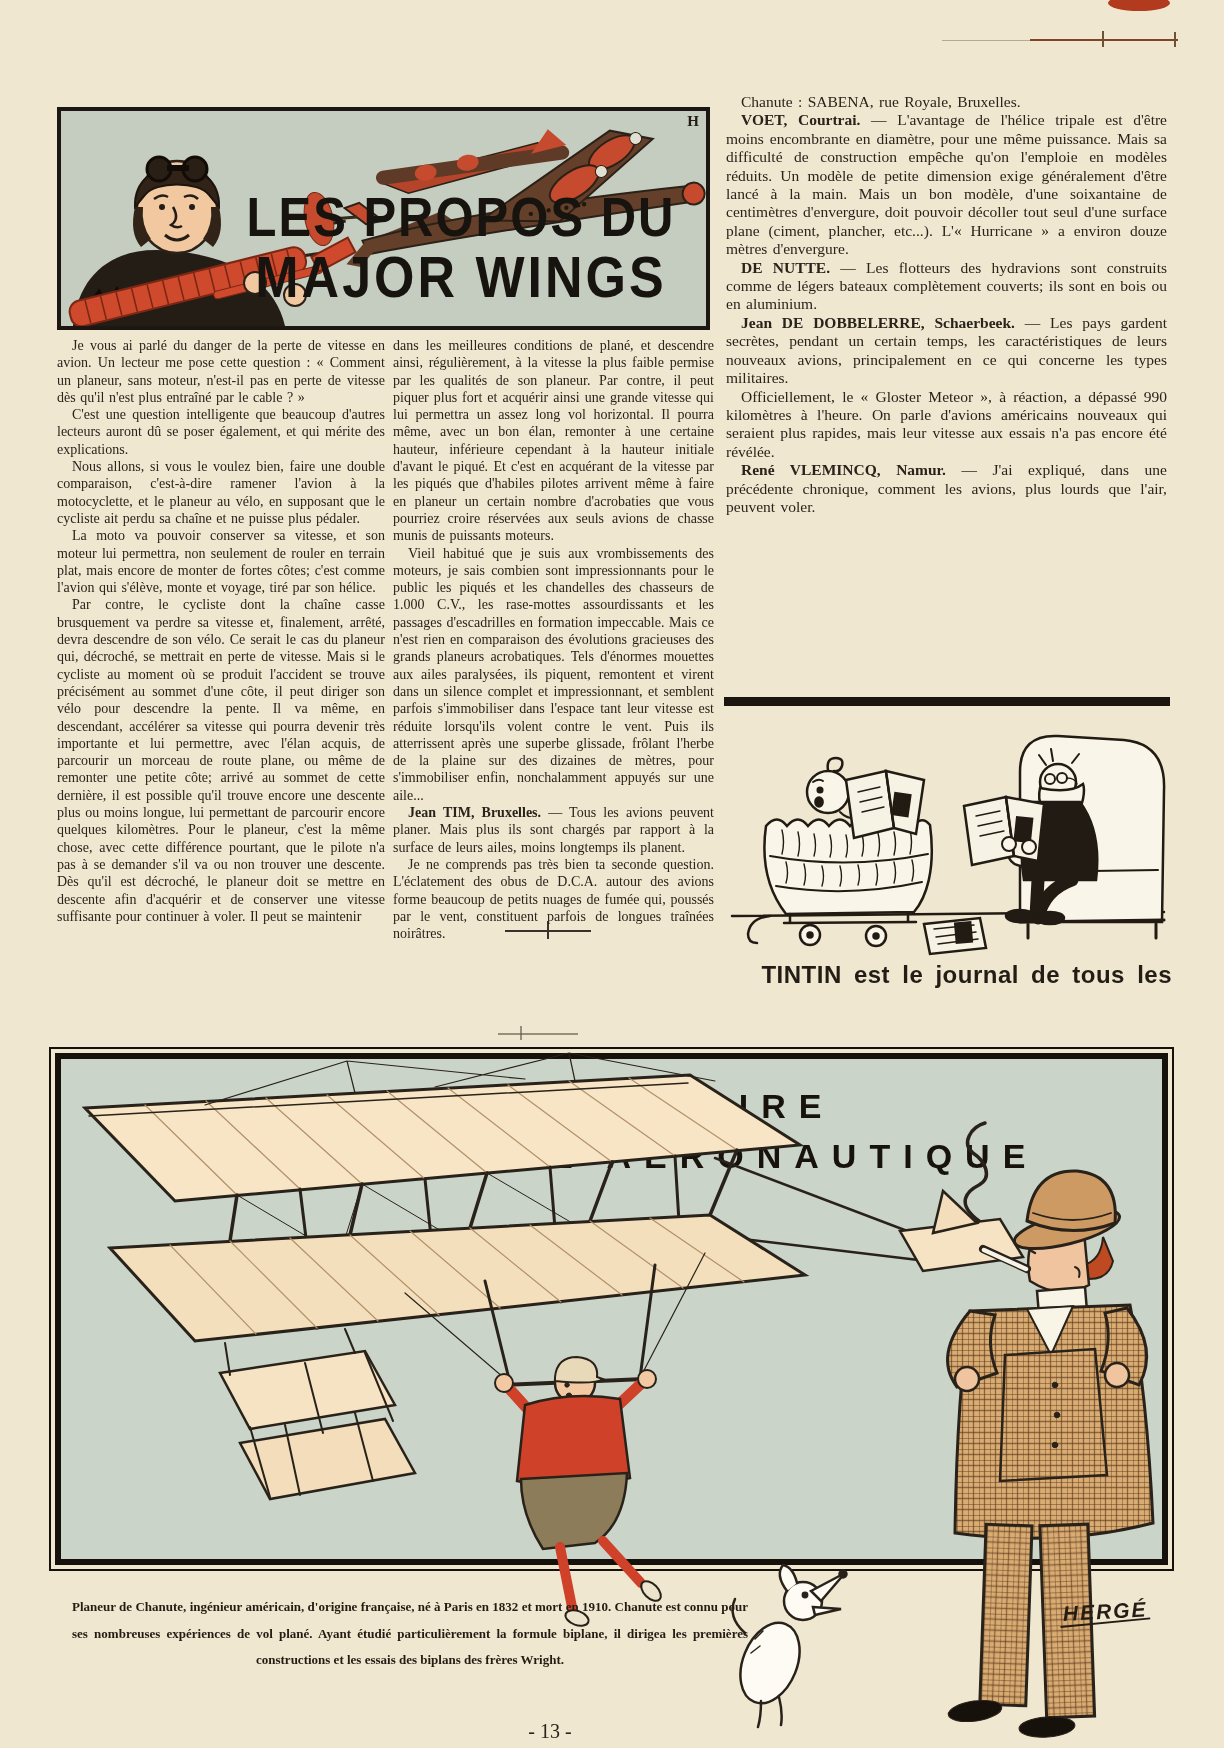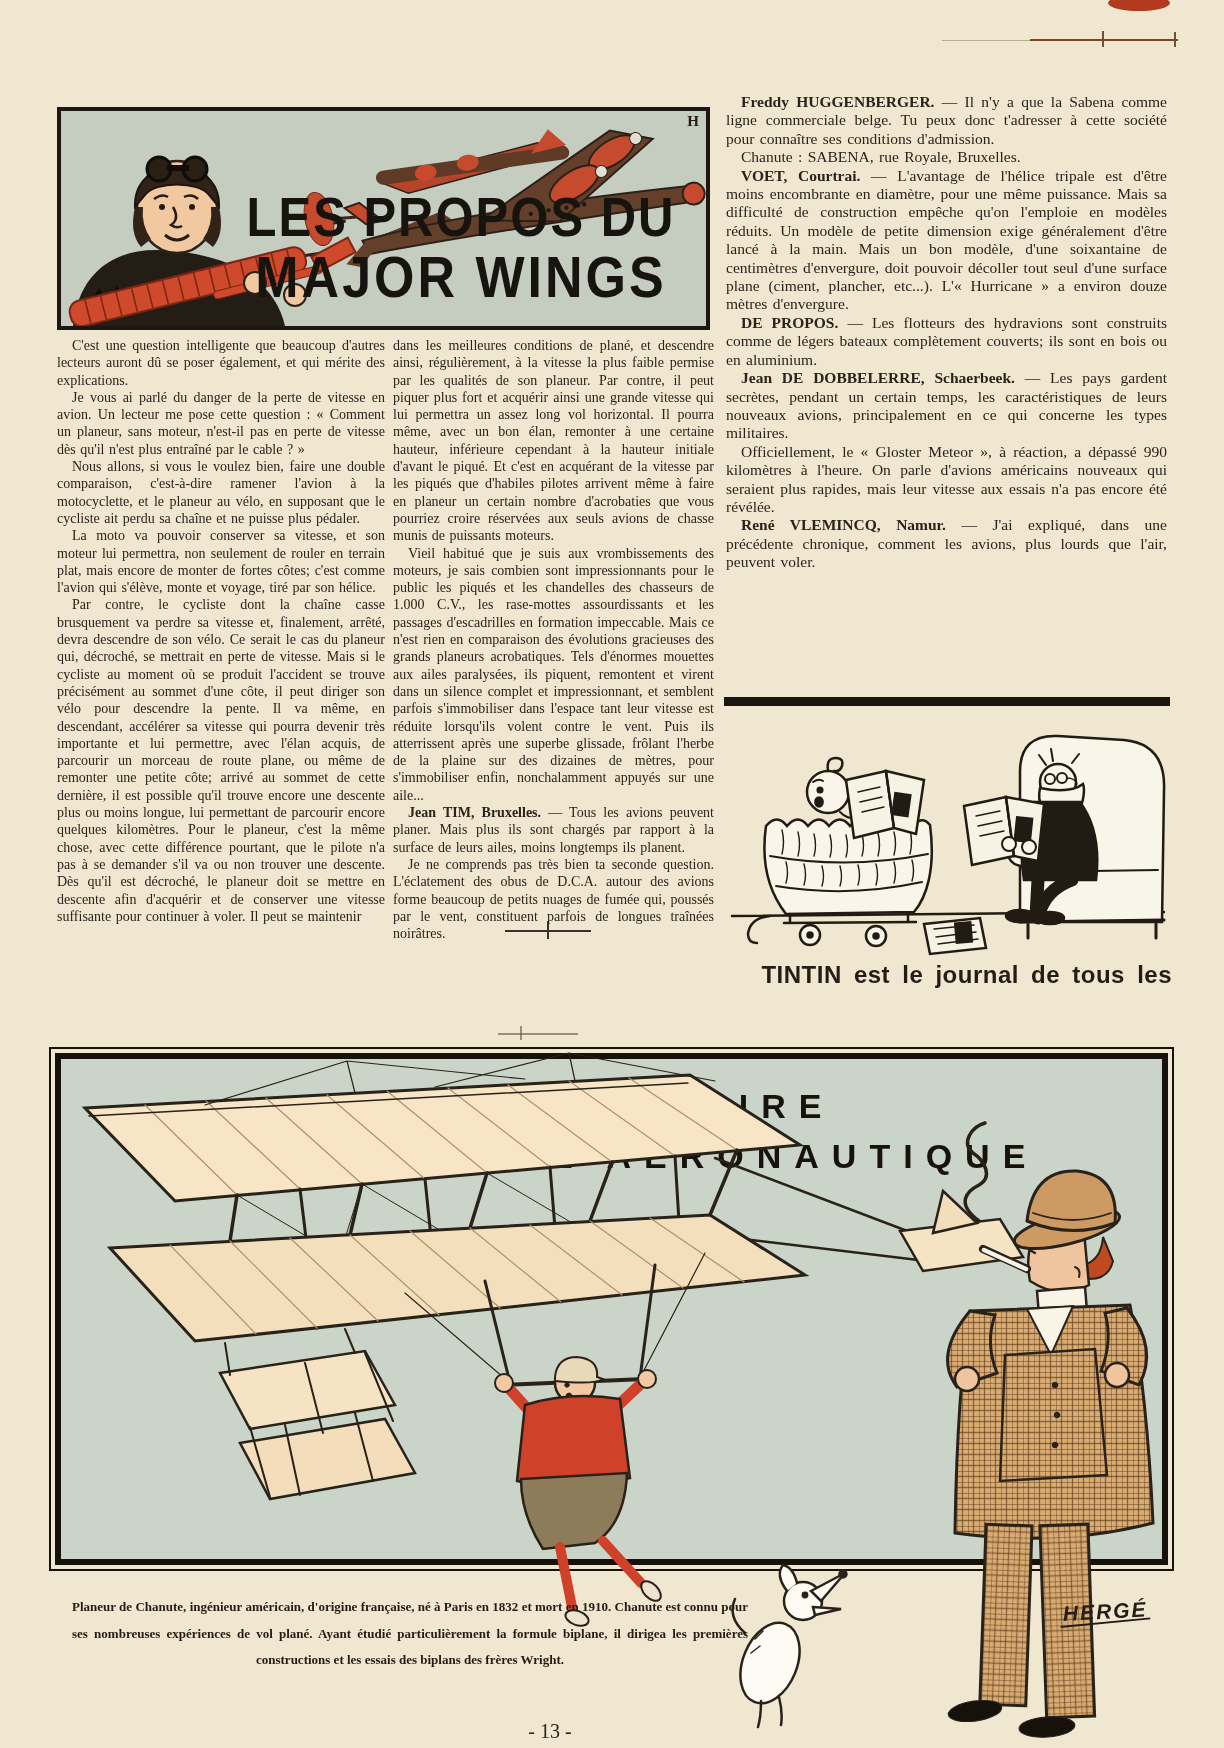--- a/index.html
+++ b/index.html
@@ -127,39 +127,38 @@
       </g>
     </svg>
     <div class="header-title">
       <div class="t1">LES PROPOS DU</div>
       <div class="t2">MAJOR WINGS</div>
     </div>
     <div class="corner-mark">H</div>
   </div>
 
   <div class="col col1">
+    <p>Je vous ai parlé du danger de la perte de vitesse en avion. Un lecteur me pose cette question : « Comment un planeur, sans moteur, n'est-il pas en perte de vitesse dès qu'il n'est plus entraîné par le cable ? »</p>
     <p>C'est une question intelligente que beaucoup d'autres lecteurs auront dû se poser également, et qui mérite des explications.</p>
-    <p>Je vous ai parlé du danger de la perte de vitesse en avion. Un lecteur me pose cette question : « Comment un planeur, sans moteur, n'est-il pas en perte de vitesse dès qu'il n'est plus entraîné par le cable ? »</p>
     <p>Nous allons, si vous le voulez bien, faire une double comparaison, c'est-à-dire ramener l'avion à la motocyclette, et le planeur au vélo, en supposant que le cycliste ait perdu sa chaîne et ne puisse plus pédaler.</p>
     <p>La moto va pouvoir conserver sa vitesse, et son moteur lui permettra, non seulement de rouler en terrain plat, mais encore de monter de fortes côtes; c'est comme l'avion qui s'élève, monte et voyage, tiré par son hélice.</p>
     <p>Par contre, le cycliste dont la chaîne casse brusquement va perdre sa vitesse et, finalement, arrêté, devra descendre de son vélo. Ce serait le cas du planeur qui, décroché, se mettrait en perte de vitesse. Mais si le cycliste au moment où se produit l'accident se trouve précisément au sommet d'une côte, il peut diriger son vélo pour descendre la pente. Il va même, en descendant, accélérer sa vitesse qui pourra devenir très importante et lui permettre, avec l'élan acquis, de parcourir un morceau de route plane, ou même de remonter une petite côte; arrivé au sommet de cette dernière, il est possible qu'il trouve encore une descente plus ou moins longue, lui permettant de parcourir encore quelques kilomètres. Pour le planeur, c'est la même chose, avec cette différence pourtant, que le pilote n'a pas à se demander s'il va ou non trouver une descente. Dès qu'il est décroché, le planeur doit se mettre en descente afin d'acquérir et de conserver une vitesse suffisante pour continuer à voler. Il peut se maintenir</p>
   </div>
 
   <div class="col col2">
     <p class="noindent"><span>dans les meilleures conditions de plané, et descendre ainsi, régulièrement, à la vitesse la plus faible permise par les qualités de son planeur. Par contre, il peut piquer plus fort et acquérir ainsi une grande vitesse qui lui permettra un assez long vol horizontal. Il pourra même, avec un bon élan, remonter à une certaine hauteur, inférieure cependant à la hauteur initiale d'avant le piqué. Et c'est en acquérant de la vitesse par les piqués que d'habiles pilotes arrivent même à faire en planeur un certain nombre d'acrobaties que vous pourriez croire réservées aux seuls avions de chasse munis de puissants moteurs.</span></p>
     <p><span>Vieil habitué que je suis aux vrombissements des moteurs, je sais combien sont impressionnants pour le public les piqués et les chandelles des chasseurs de 1.000 C.V., les rase-mottes assourdissants et les passages d'escadrilles en formation impeccable. Mais ce n'est rien en comparaison des évolutions gracieuses des grands planeurs acrobatiques. Tels d'énormes mouettes aux ailes paralysées, ils piquent, remontent et virent dans un silence complet et impressionnant, et semblent parfois s'immobiliser dans l'espace tant leur vitesse est réduite lorsqu'ils volent contre le vent. Puis ils atterrissent après une superbe glissade, frôlant l'herbe de la plaine sur des dizaines de mètres, pour s'immobiliser enfin, nonchalamment appuyés sur une aile...</span></p>
     <p><span class="lead">Jean TIM, Bruxelles.</span><span> — Tous les avions peuvent planer. Mais plus ils sont chargés par rapport à la surface de leurs ailes, moins longtemps ils planent.</span></p>
     <p><span>Je ne comprends pas très bien ta seconde question. L'éclatement des obus de D.C.A. autour des avions forme beaucoup de petits nuages de fumée qui, poussés par le vent, constituent parfois de longues traînées noirâtres.</span></p>
   </div>
 
   <div class="col col3">
-    <p><span class="lead">Freddy HUGGENBERGER.</span><span> — Il n'y a que la Sabena comme ligne commerciale belge. Tu peux donc t'adresser à cette société pour connaître ses conditions d'admission.</span></p>
     <p><span>Chanute : SABENA, rue Royale, Bruxelles.</span></p>
     <p><span class="lead">VOET, Courtrai.</span><span> — L'avantage de l'hélice tripale est d'être moins encombrante en diamètre, pour une même puissance. Mais sa difficulté de construction empêche qu'on l'emploie en modèles réduits. Un modèle de petite dimension exige généralement d'être lancé à la main. Mais un bon modèle, d'une soixantaine de centimètres d'envergure, doit pouvoir décoller tout seul d'une surface plane (ciment, plancher, etc...). L'« Hurricane » a environ douze mètres d'envergure.</span></p>
-    <p><span class="lead">DE PROPOS.</span><span> — Les flotteurs des hydravions sont construits comme de légers bateaux complètement couverts; ils sont en bois ou en aluminium.</span></p>
+    <p><span class="lead">DE NUTTE.</span><span> — Les flotteurs des hydravions sont construits comme de légers bateaux complètement couverts; ils sont en bois ou en aluminium.</span></p>
     <p><span class="lead">Jean DE DOBBELERRE, Schaerbeek.</span><span> — Les pays gardent secrètes, pendant un certain temps, les caractéristiques de leurs nouveaux avions, principalement en ce qui concerne les types militaires.</span></p>
     <p><span>Officiellement, le « Gloster Meteor », à réaction, a dépassé 990 kilomètres à l'heure. On parle d'avions américains nouveaux qui seraient plus rapides, mais leur vitesse aux essais n'a pas encore été révélée.</span></p>
     <p><span class="lead">René VLEMINCQ, Namur.</span><span> — J'ai expliqué, dans une précédente chronique, comment les avions, plus lourds que l'air, peuvent voler.</span></p>
   </div>
 
   <div class="thick-rule"></div>
 
   <svg class="family-art" viewBox="0 0 440 248">
     <g fill="none" stroke="#221b14" stroke-width="2.5" stroke-linecap="round">
       <path d="M4,206 L436,202"></path>

